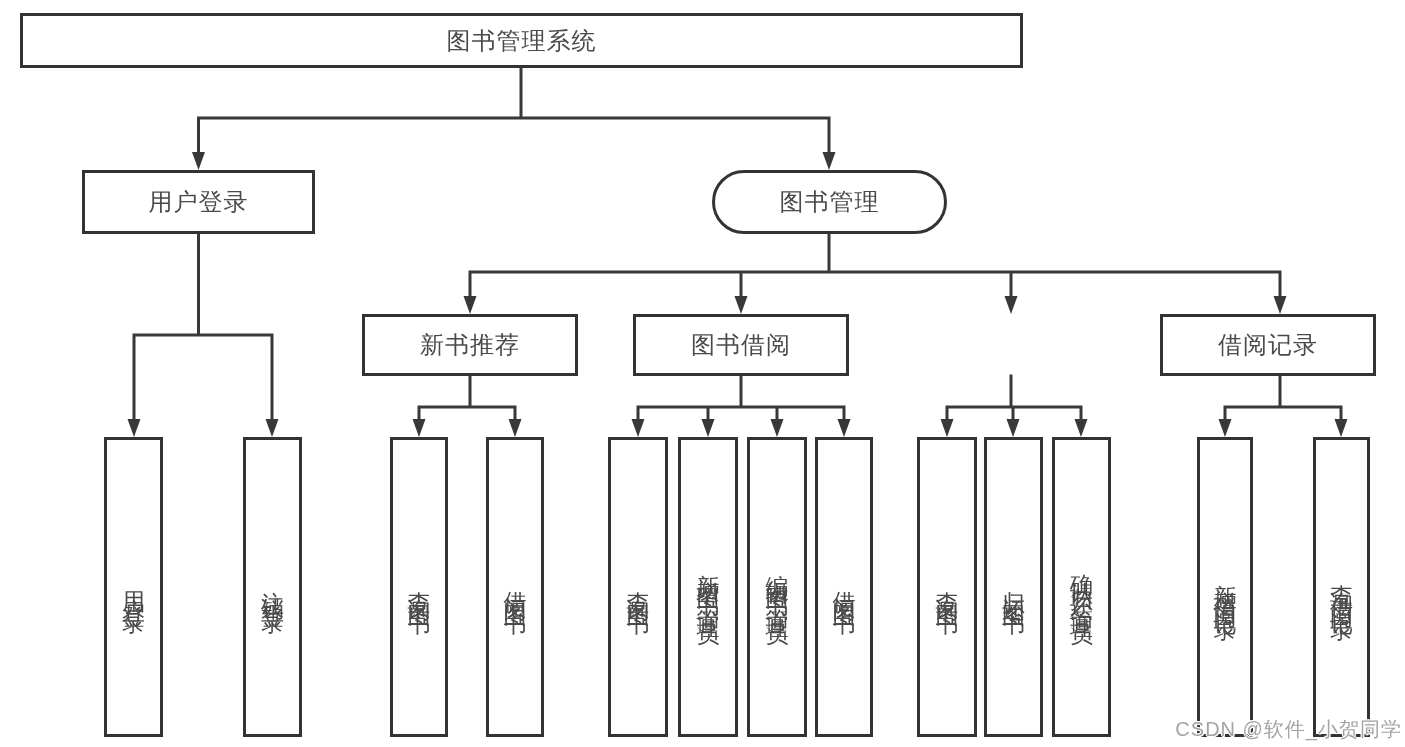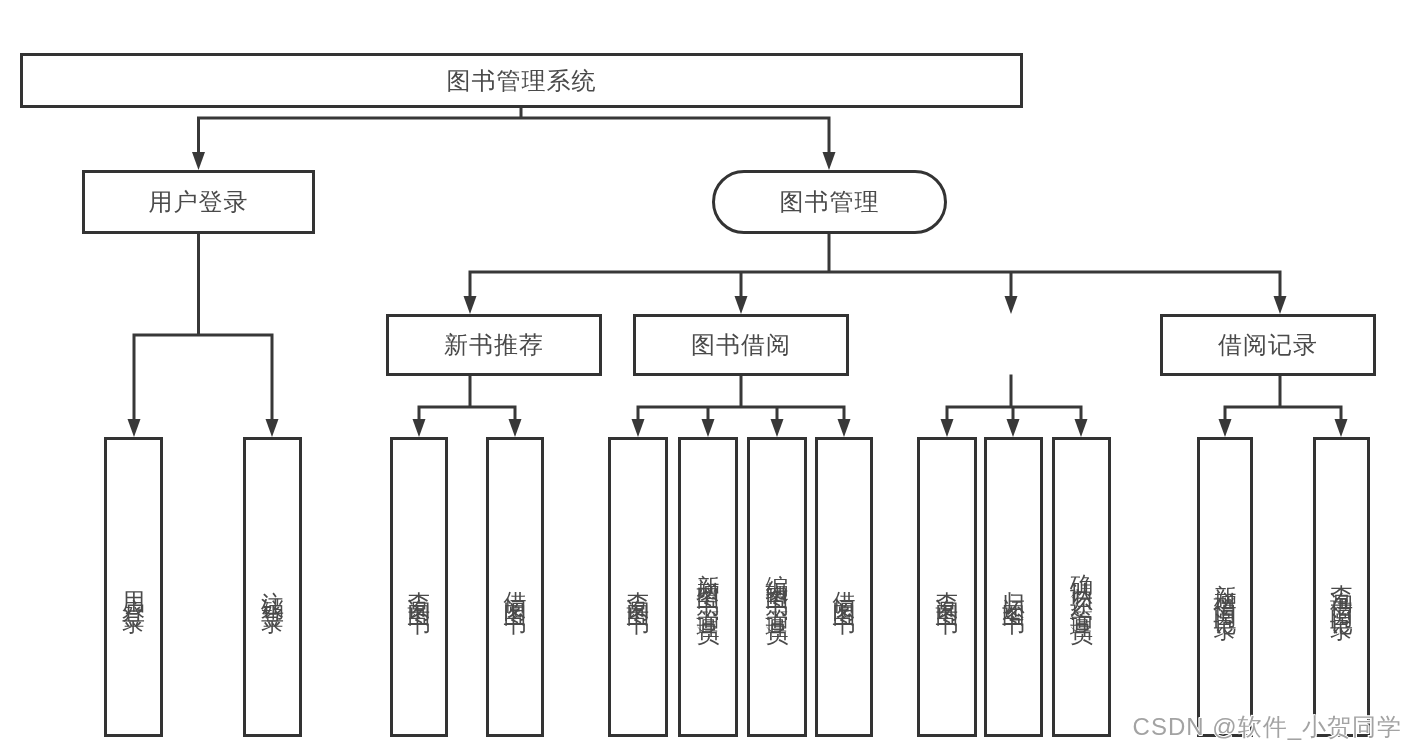--- a/index.html
+++ b/index.html
@@ -32,21 +32,21 @@
     text-orientation:mixed;
     font-size:23px;
     letter-spacing:7px;
     line-height:1;
     color:#4a4a4a;
   }
   .watermark{
     position:absolute;
     right:3px;
     bottom:4px;
-    font-size:24px;
+    font-size:20px;
     color:#a3a3a3;
     letter-spacing:1px;
     text-shadow:1px 0 #fff,-1px 0 #fff,0 1px #fff,0 -1px #fff,1px 1px #fff,-1px -1px #fff;
     white-space:nowrap;
   }
 </style>
 </head>
 <body>
 
 <div class="stage">
@@ -87,32 +87,32 @@
       <use href="#arr" transform="translate(777,437)"></use>
       <use href="#arr" transform="translate(844,437)"></use>
       <use href="#arr" transform="translate(947,437)"></use>
       <use href="#arr" transform="translate(1013,437)"></use>
       <use href="#arr" transform="translate(1081,437)"></use>
       <use href="#arr" transform="translate(1225,437)"></use>
       <use href="#arr" transform="translate(1341,437)"></use>
     </g>
   </svg>
 
-  <div class="box" style="left:20px;top:13px;width:1003px;height:55px;margin-top:40px;">
+  <div class="box" style="left:20px;top:13px;width:1003px;height:55px;">
     <span class="hlabel">图书管理系统</span>
   </div>
 
   <div class="box" style="left:82px;top:170px;width:233px;height:64px;">
     <span class="hlabel">用户登录</span>
   </div>
   <div class="box" style="left:712px;top:170px;width:235px;height:64px;border-radius:32px;">
     <span class="hlabel">图书管理</span>
   </div>
 
-  <div class="box" style="left:362px;top:314px;width:216px;height:62px;margin-left:24px;">
+  <div class="box" style="left:362px;top:314px;width:216px;height:62px;">
     <span class="hlabel">新书推荐</span>
   </div>
   <div class="box" style="left:633px;top:314px;width:216px;height:62px;">
     <span class="hlabel">图书借阅</span>
   </div>
   <div class="box" style="left:1160px;top:314px;width:216px;height:62px;">
     <span class="hlabel">借阅记录</span>
   </div>
 
   <div class="box" style="left:104px;top:437px;width:59px;height:300px;">

